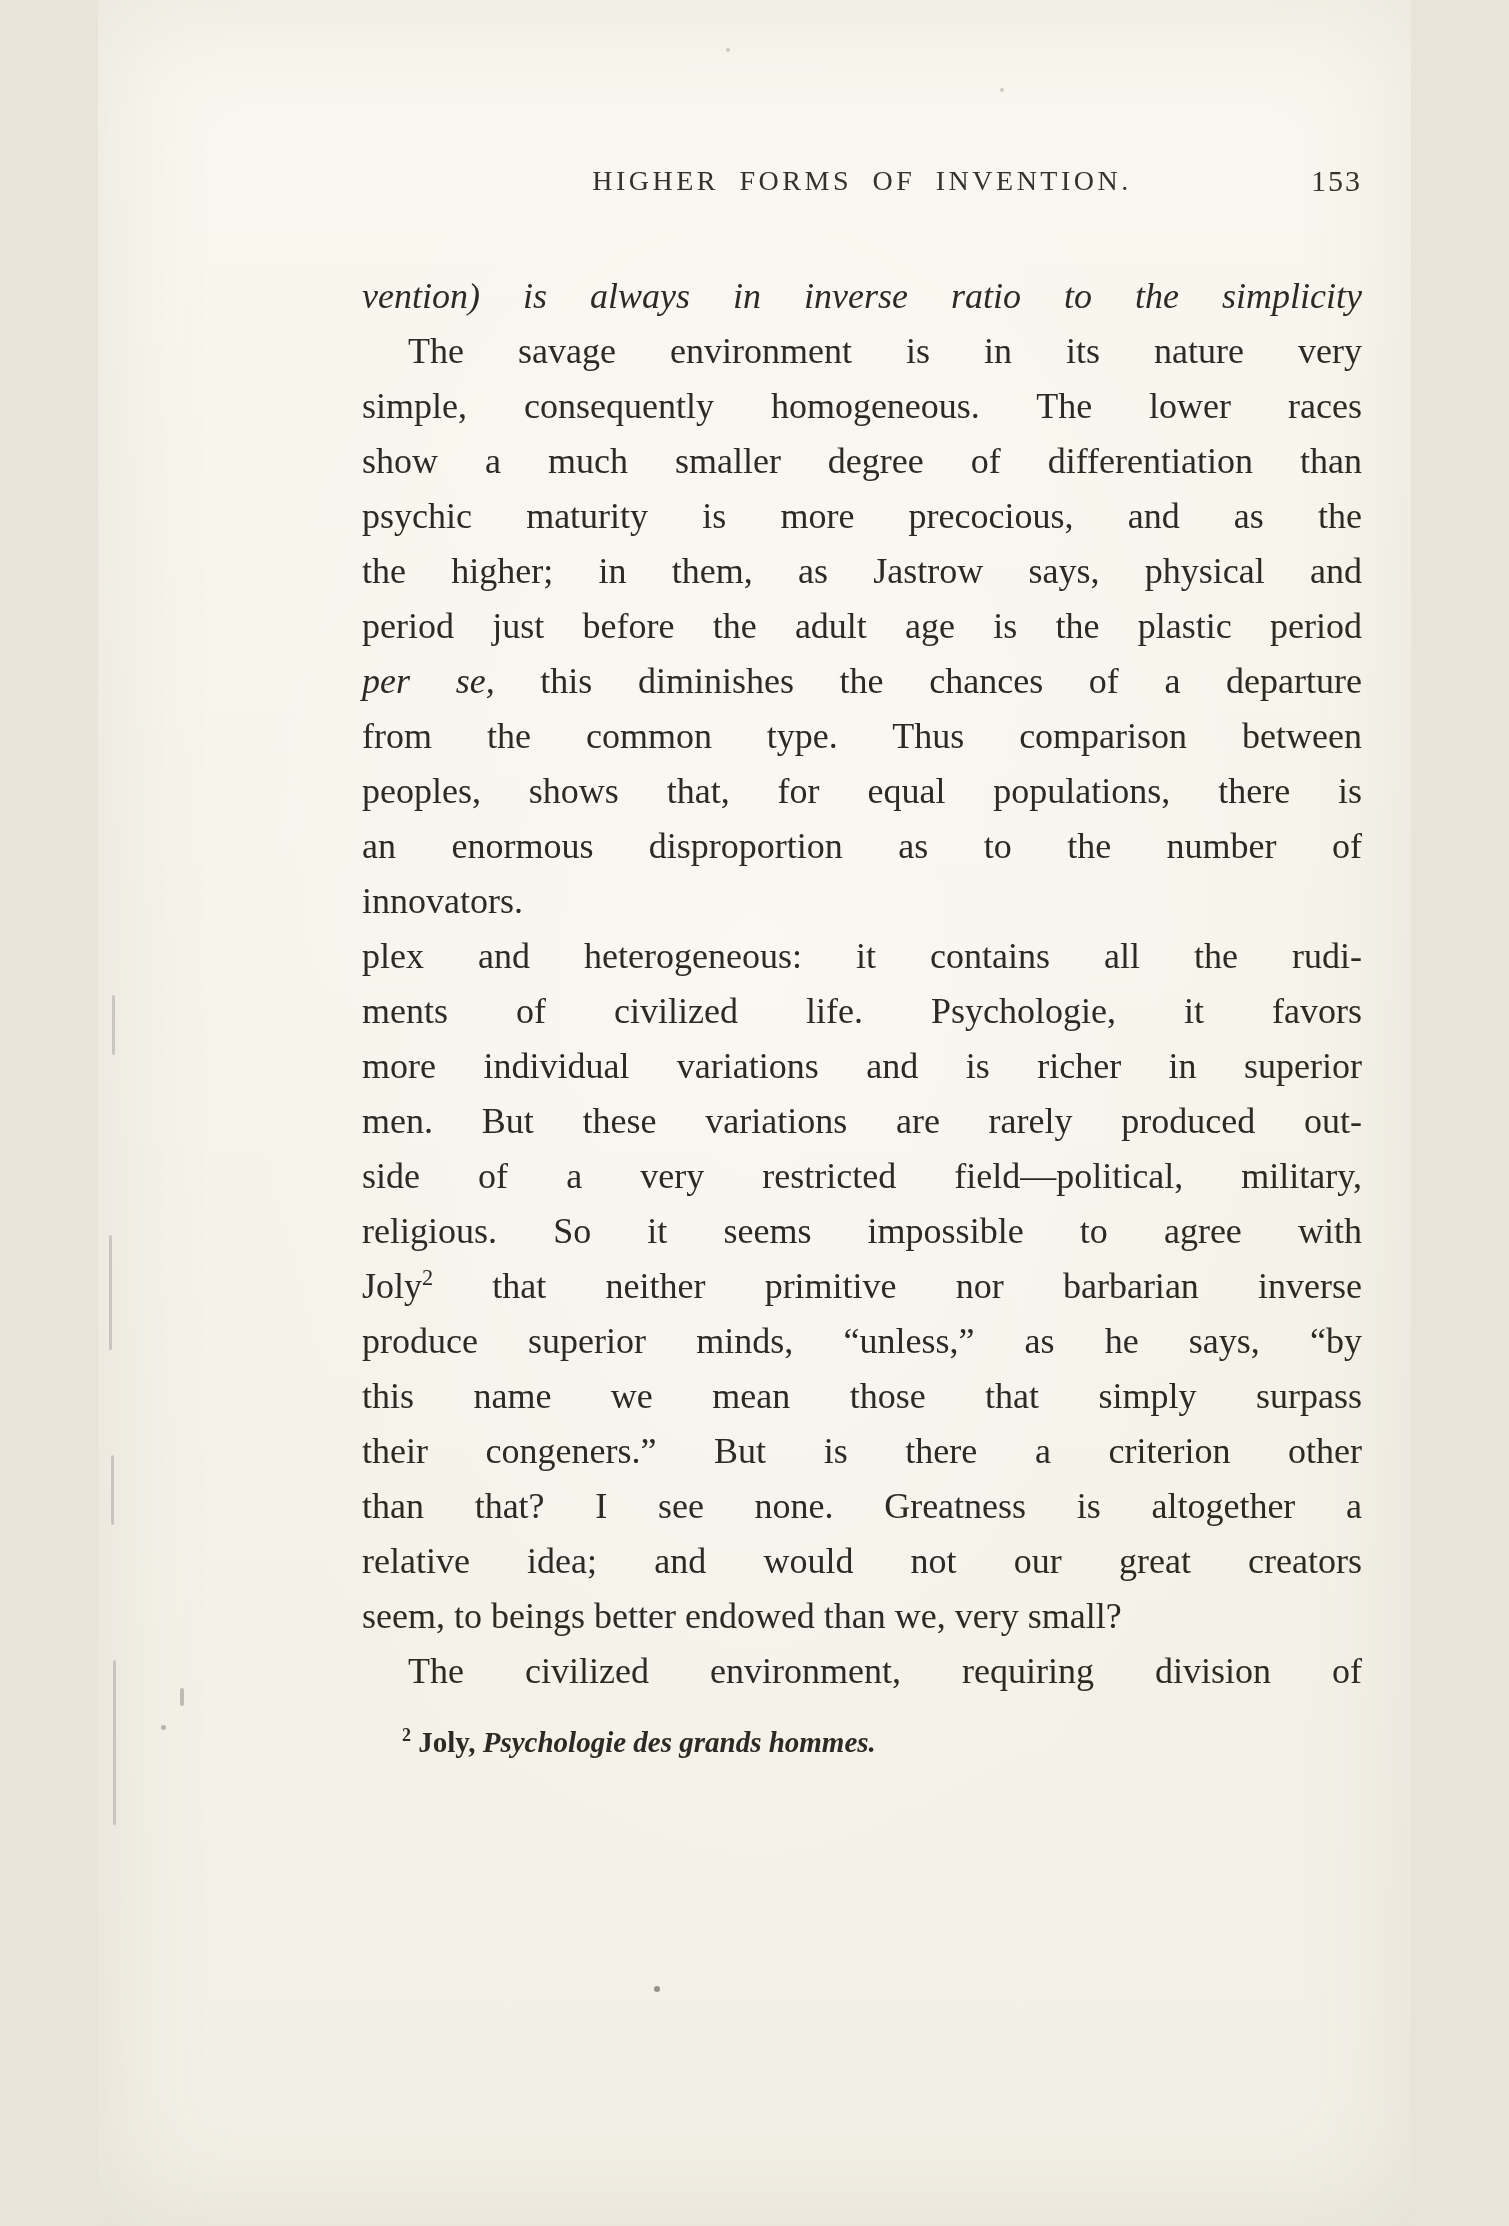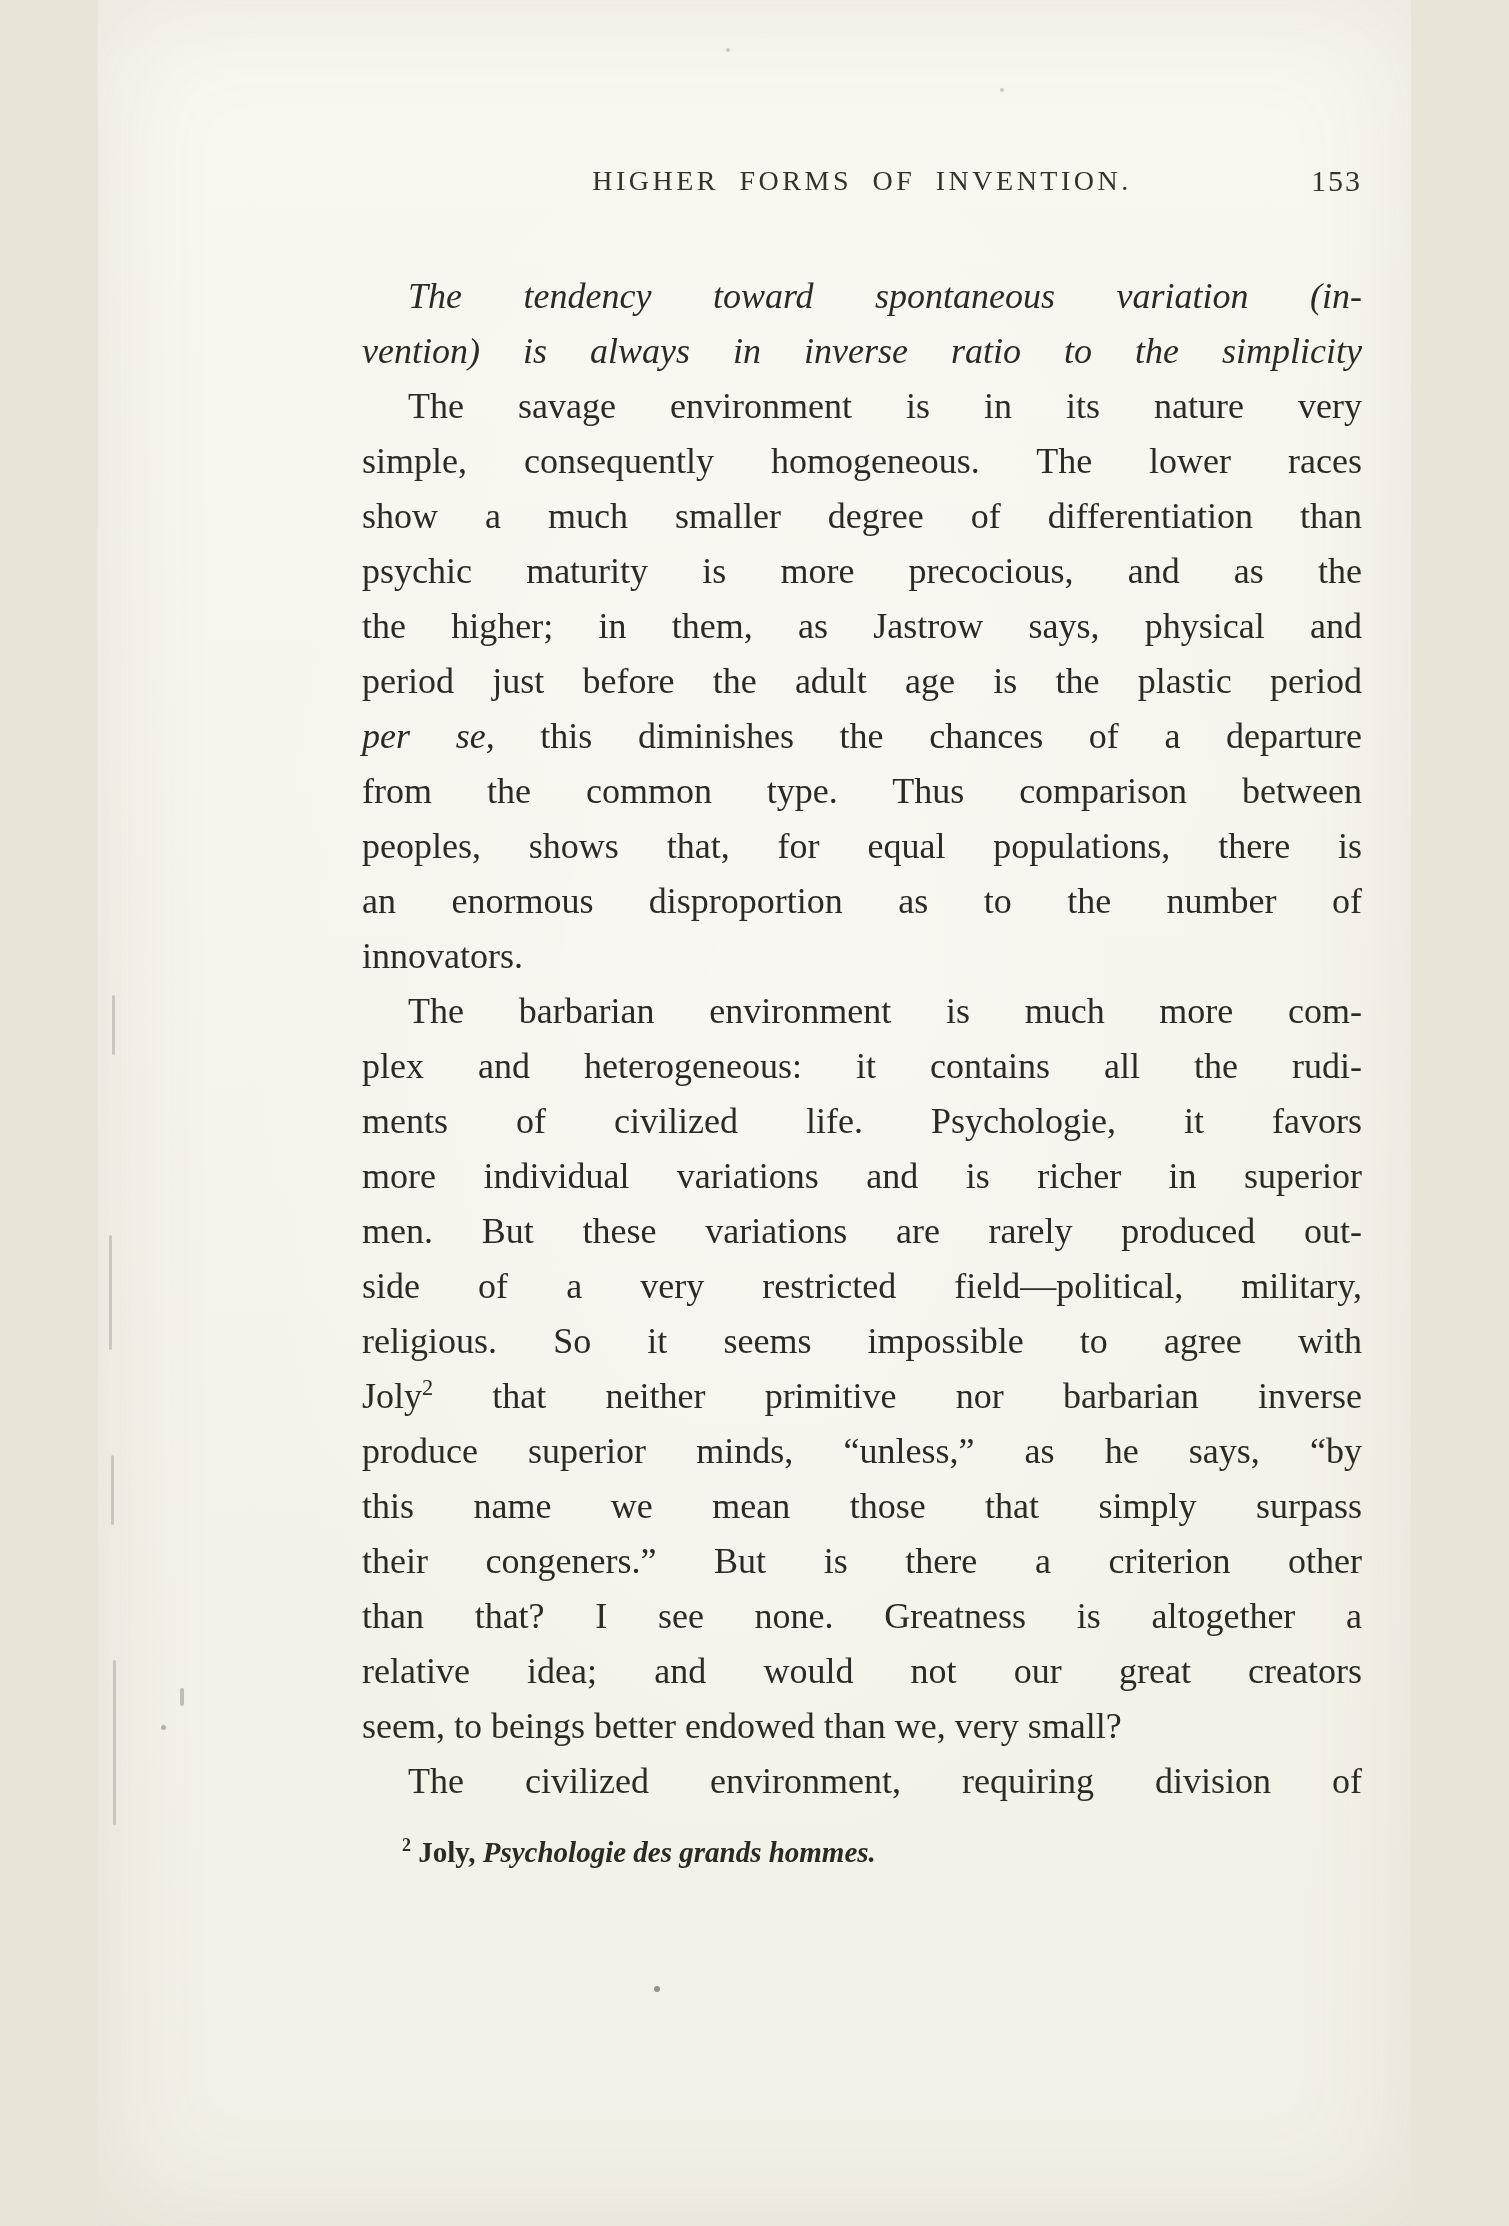--- a/index.html
+++ b/index.html
@@ -96,38 +96,36 @@
   <div class="artifact a-speck" style="left:1350px; top:1486px; width:9px; height:5px; opacity:0.3;"></div>
   <div class="artifact a-speck" style="left:63px; top:1725px; width:5px; height:5px; opacity:0.35;"></div>
 
   <div class="content">
     <div class="running-head">
       <span class="head-title">HIGHER FORMS OF INVENTION.</span>
       <span class="page-num">153</span>
     </div>
     <div class="text-block">
         <div class="para italic">
-          <div class="line first"><span>The tendency toward spontaneous variation (in-</span></div>
           <div class="line"><span>vention) is always in inverse ratio to the simplicity</span></div>
         </div>
         <div class="para">
           <div class="line first"><span>The savage environment is in its nature very</span></div>
           <div class="line"><span>simple, consequently homogeneous.  The lower races</span></div>
           <div class="line"><span>show a much smaller degree of differentiation than</span></div>
           <div class="line"><span>psychic maturity is more precocious, and as the</span></div>
           <div class="line"><span>the higher; in them, as Jastrow says, physical and</span></div>
           <div class="line"><span>period just before the adult age is the plastic period</span></div>
           <div class="line"><i>per se,</i><span> this diminishes the chances of a departure</span></div>
           <div class="line"><span>from the common type.  Thus comparison between</span></div>
           <div class="line"><span>peoples, shows that, for equal populations, there is</span></div>
           <div class="line"><span>an enormous disproportion as to the number of</span></div>
           <div class="line last"><span>innovators.</span></div>
         </div>
         <div class="para">
-          <div class="line first"><span>The barbarian environment is much more com-</span></div>
           <div class="line"><span>plex and heterogeneous: it contains all the rudi-</span></div>
           <div class="line"><span>ments of civilized life.  Psychologie, it favors</span></div>
           <div class="line"><span>more individual variations and is richer in superior</span></div>
           <div class="line"><span>men.  But these variations are rarely produced out-</span></div>
           <div class="line"><span>side of a very restricted field—political, military,</span></div>
           <div class="line"><span>religious.  So it seems impossible to agree with</span></div>
           <div class="line"><span>Joly</span><sup>2</sup><span> that neither primitive nor barbarian inverse</span></div>
           <div class="line"><span>produce superior minds, “unless,” as he says, “by</span></div>
           <div class="line"><span>this name we mean those that simply surpass</span></div>
           <div class="line"><span>their congeners.”  But is there a criterion other</span></div>

